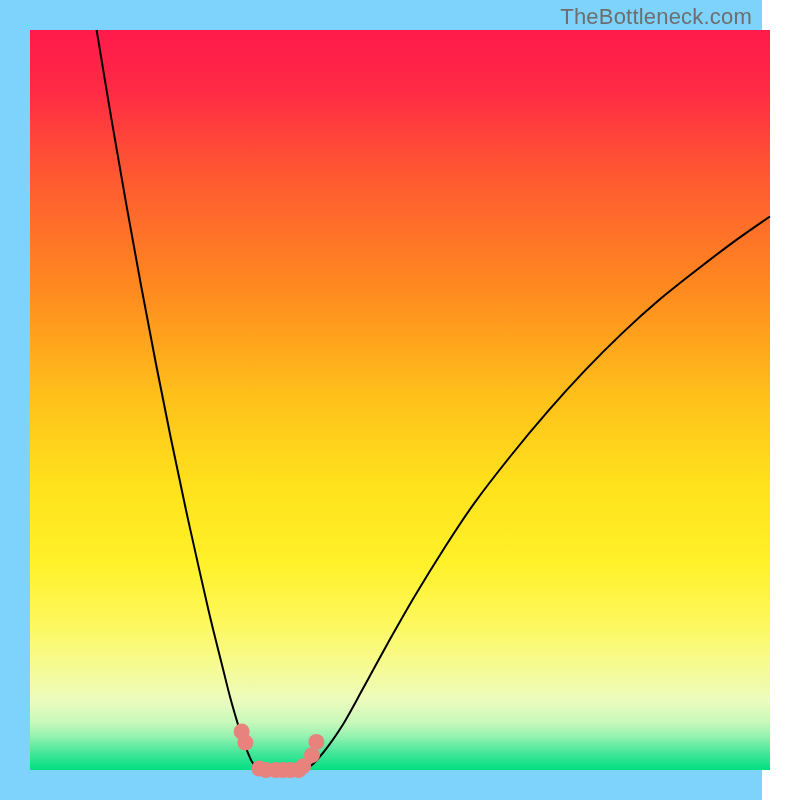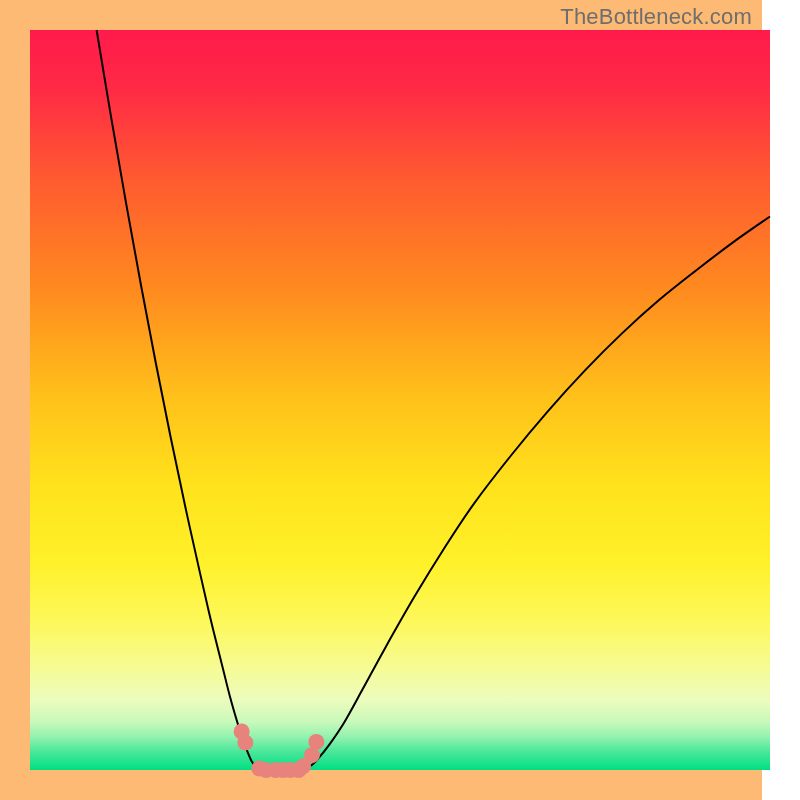--- a/index.html
+++ b/index.html
@@ -8,21 +8,21 @@
     width: 800px;
     height: 800px;
     overflow: hidden;
     background: #fff;
     font-family: Arial, Helvetica, sans-serif;
   }
   .frame {
     position: relative;
     width: 762px;
     height: 800px;
-    background: #fdba74;
+    background: #7dd3fc;
   }
   .watermark {
     position: absolute;
     top: 4px;
     right: 10px;
     color: #6e6e6e;
     font-size: 22px;
     font-weight: 500;
     letter-spacing: 0.2px;
     z-index: 10;

